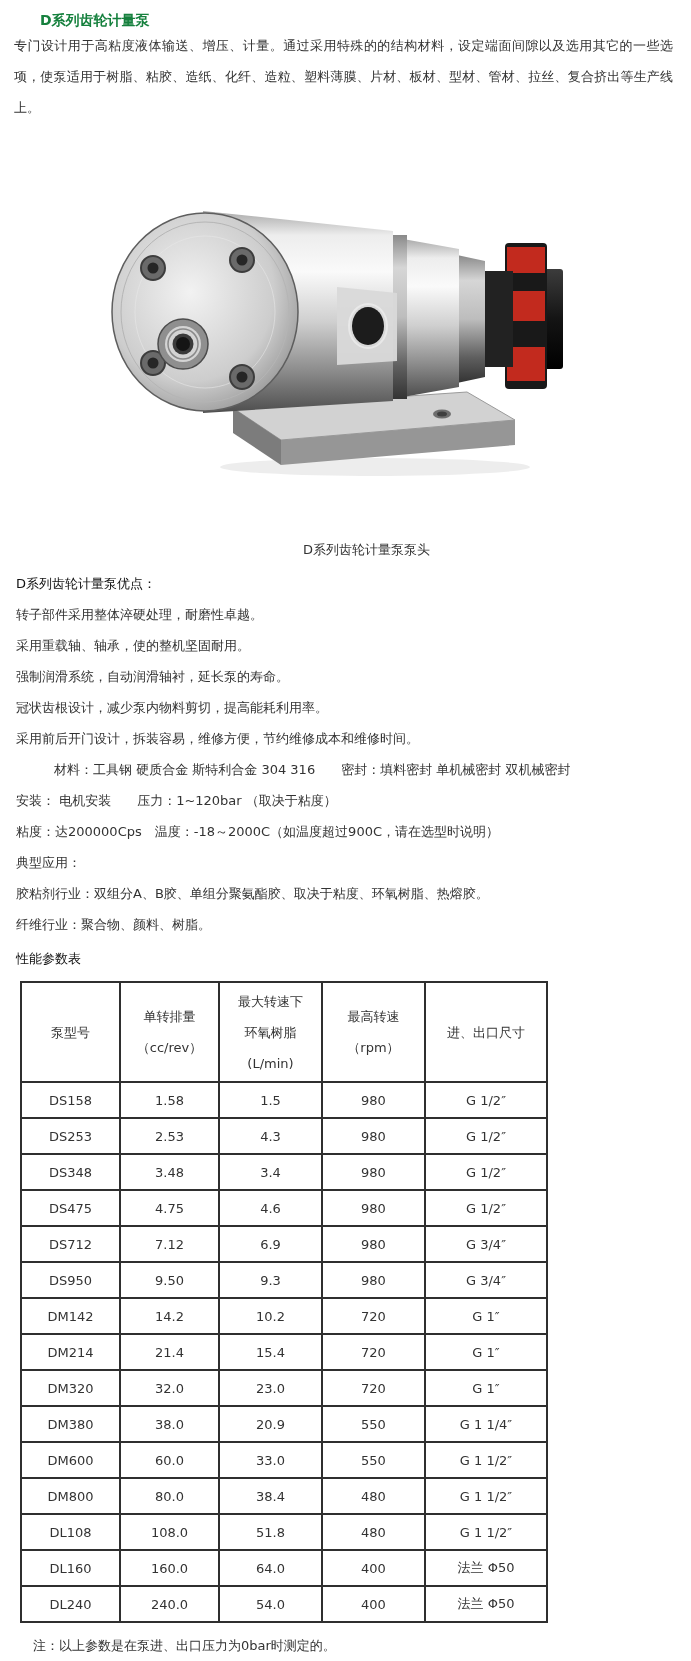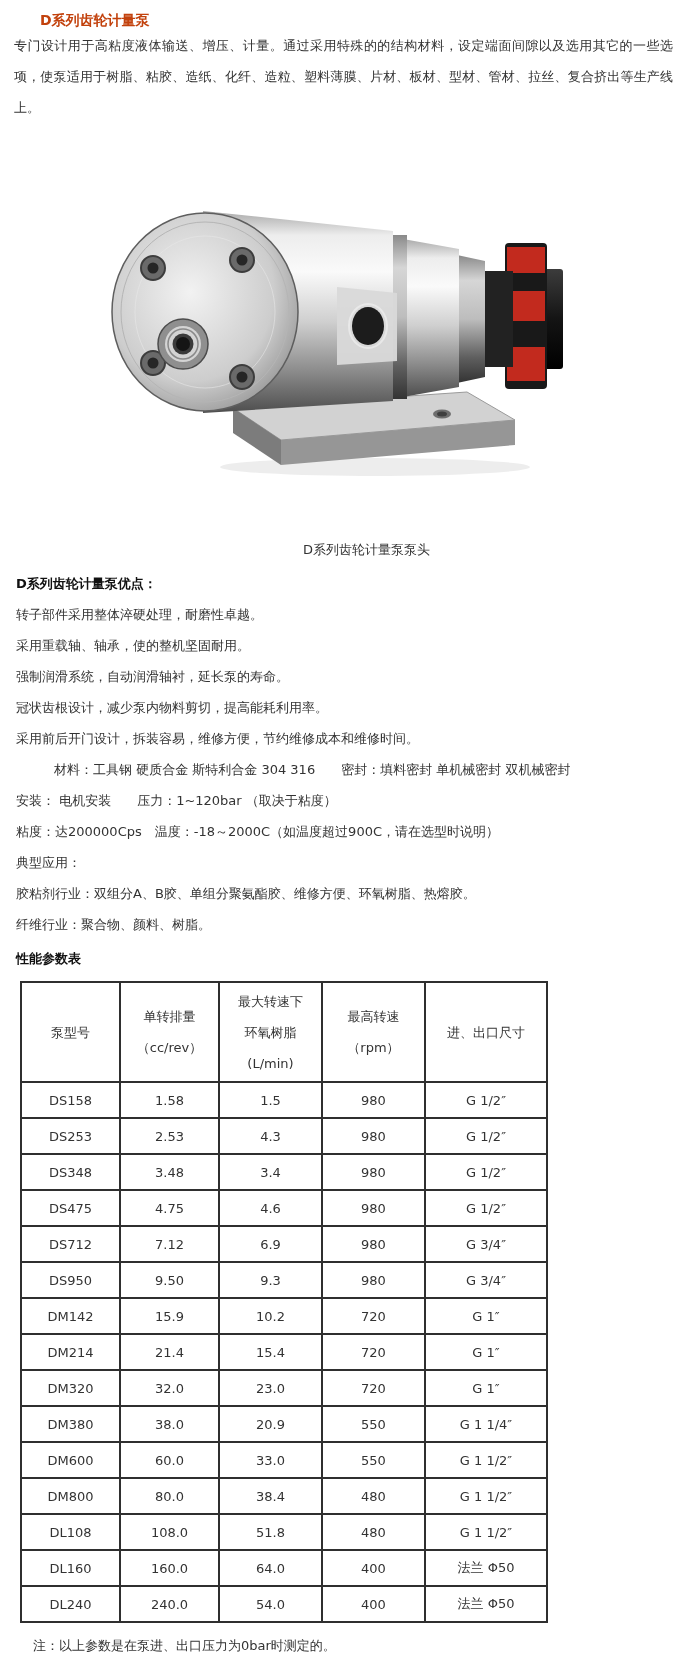--- a/index.html
+++ b/index.html
@@ -9,40 +9,40 @@
     color:#333333;
     font-family:"DejaVu Sans","Liberation Sans",sans-serif;
     font-size:13px;
   }
   p{margin:0;}
   .page{width:691px;min-height:1661px;overflow:hidden;}
   .title{
     margin:12px 0 0 40px;
     font-size:14px;
     font-weight:bold;
-    color:#c2410c;
+    color:#15803d;
   }
   .intro{
     margin:0 18px 0 14px;
     line-height:31px;
     text-align:justify;
   }
   .photo{
     margin:28px 0 0 85px;
     width:490px;
     height:335px;
   }
   .caption{
     margin:56px 0 4px 303px;
     line-height:15px;
   }
   .sec-heading{
     margin:19px 0 0 16px;
     line-height:15px;
-    font-weight:bold;
+    font-weight:normal;
     color:#111111;
   }
   .line{
     margin:17px 0 0 16px;
     line-height:14px;
   }
   .indent{margin-left:54px;}
   table{
     border-collapse:collapse;
     margin:15px 0 0 20px;
@@ -168,21 +168,21 @@
   <p class="line">采用重载轴、轴承，使的整机坚固耐用。</p>
   <p class="line">强制润滑系统，自动润滑轴衬，延长泵的寿命。</p>
   <p class="line">冠状齿根设计，减少泵内物料剪切，提高能耗利用率。</p>
   <p class="line">采用前后开门设计，拆装容易，维修方便，节约维修成本和维修时间。</p>
 
   <p class="line indent">材料：工具钢 硬质合金 斯特利合金 304 316　　密封：填料密封 单机械密封 双机械密封</p>
   <p class="line">安装： 电机安装　　压力：1~120bar （取决于粘度）</p>
   <p class="line">粘度：达200000Cps　温度：-18～2000C（如温度超过900C，请在选型时说明）</p>
 
   <p class="line">典型应用：</p>
-  <p class="line">胶粘剂行业：双组分A、B胶、单组分聚氨酯胶、维修方便、环氧树脂、热熔胶。</p>
+  <p class="line">胶粘剂行业：双组分A、B胶、单组分聚氨酯胶、取决于粘度、环氧树脂、热熔胶。</p>
   <p class="line">纤维行业：聚合物、颜料、树脂。</p>
 
   <p class="sec-heading">性能参数表</p>
 
   <table>
     <colgroup>
       <col style="width:99px">
       <col style="width:99px">
       <col style="width:103px">
       <col style="width:103px">
@@ -239,21 +239,21 @@
         </tr>
         <tr>
           <td>DS950</td>
           <td>9.50</td>
           <td>9.3</td>
           <td>980</td>
           <td>G 3/4″</td>
         </tr>
         <tr>
           <td>DM142</td>
-          <td>15.9</td>
+          <td>14.2</td>
           <td>10.2</td>
           <td>720</td>
           <td>G 1″</td>
         </tr>
         <tr>
           <td>DM214</td>
           <td>21.4</td>
           <td>15.4</td>
           <td>720</td>
           <td>G 1″</td>

